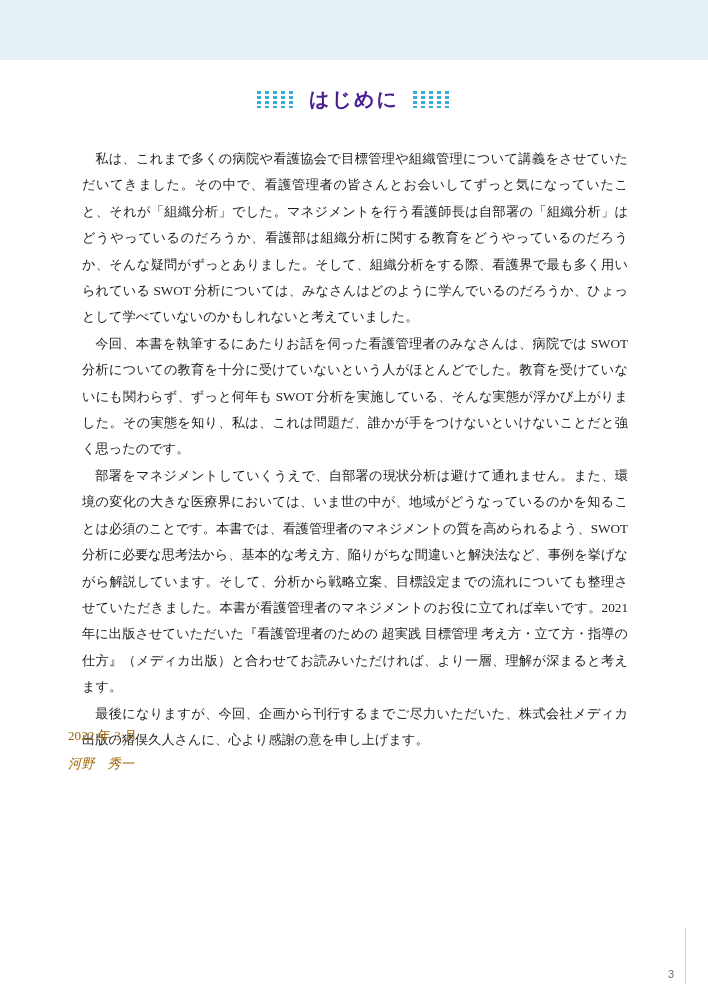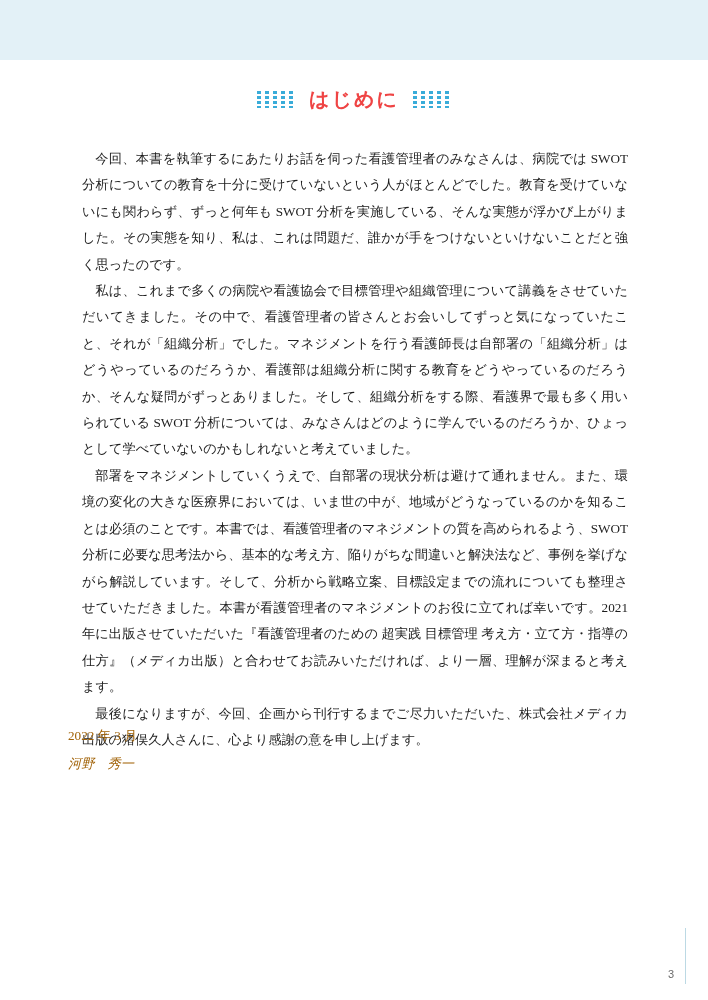--- a/index.html
+++ b/index.html
@@ -51,21 +51,21 @@
     background-image:
       linear-gradient(to right, #2fa8d8 0 4px, transparent 4px 8px);
     background-size: 8px 100%;
     opacity: 0.95;
     -webkit-mask-image: linear-gradient(to bottom, #000 0 3px, transparent 3px 5px, #000 5px 8px, transparent 8px 10px, #000 10px 13px, transparent 13px 15px, #000 15px 17px);
             mask-image: linear-gradient(to bottom, #000 0 3px, transparent 3px 5px, #000 5px 8px, transparent 8px 10px, #000 10px 13px, transparent 13px 15px, #000 15px 17px);
   }
   .heading-title {
     font-size: 20px;
     letter-spacing: 2px;
-    color: #ef4444;
+    color: #4c1d95;
     font-weight: 700;
     font-family: "Liberation Serif", "DejaVu Serif", serif;
   }
   
   .body-text {
     position: absolute;
     top: 146px;
     left: 82px;
     width: 546px;
     font-size: 13.2px;
@@ -119,22 +119,22 @@
 
   <div class="heading-wrap">
     <div class="heading-row">
       <span class="deco"></span>
       <span class="heading-title">はじめに</span>
       <span class="deco"></span>
     </div>
   </div>
 
   <div class="body-text">
+    <p>私は、これまで多くの病院や看護協会で目標管理や組織管理について講義をさせていただいてきました。その中で、看護管理者の皆さんとお会いしてずっと気になっていたこと、それが「組織分析」でした。マネジメントを行う看護師長は自部署の「組織分析」はどうやっているのだろうか、看護部は組織分析に関する教育をどうやっているのだろうか、そんな疑問がずっとありました。そして、組織分析をする際、看護界で最も多く用いられている SWOT 分析については、みなさんはどのように学んでいるのだろうか、ひょっとして学べていないのかもしれないと考えていました。</p>
     <p>今回、本書を執筆するにあたりお話を伺った看護管理者のみなさんは、病院では SWOT 分析についての教育を十分に受けていないという人がほとんどでした。教育を受けていないにも関わらず、ずっと何年も SWOT 分析を実施している、そんな実態が浮かび上がりました。その実態を知り、私は、これは問題だ、誰かが手をつけないといけないことだと強く思ったのです。</p>
-    <p>私は、これまで多くの病院や看護協会で目標管理や組織管理について講義をさせていただいてきました。その中で、看護管理者の皆さんとお会いしてずっと気になっていたこと、それが「組織分析」でした。マネジメントを行う看護師長は自部署の「組織分析」はどうやっているのだろうか、看護部は組織分析に関する教育をどうやっているのだろうか、そんな疑問がずっとありました。そして、組織分析をする際、看護界で最も多く用いられている SWOT 分析については、みなさんはどのように学んでいるのだろうか、ひょっとして学べていないのかもしれないと考えていました。</p>
     <p>部署をマネジメントしていくうえで、自部署の現状分析は避けて通れません。また、環境の変化の大きな医療界においては、いま世の中が、地域がどうなっているのかを知ることは必須のことです。本書では、看護管理者のマネジメントの質を高められるよう、SWOT 分析に必要な思考法から、基本的な考え方、陥りがちな間違いと解決法など、事例を挙げながら解説しています。そして、分析から戦略立案、目標設定までの流れについても整理させていただきました。本書が看護管理者のマネジメントのお役に立てれば幸いです。2021 年に出版させていただいた『看護管理者のための 超実践 目標管理 考え方・立て方・指導の仕方』（メディカ出版）と合わせてお読みいただければ、より一層、理解が深まると考えます。</p>
     <p>最後になりますが、今回、企画から刊行するまでご尽力いただいた、株式会社メディカ出版の猪俣久人さんに、心より感謝の意を申し上げます。</p>
   </div>
 
   <div class="sign-block">
     <div class="line1">2022 年 3 月</div>
     <div class="line2">河野　秀一</div>
   </div>
 
   <div class="corner-rule"></div>

